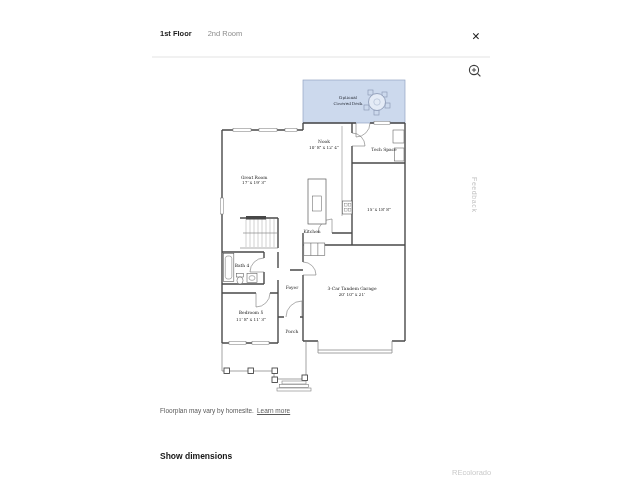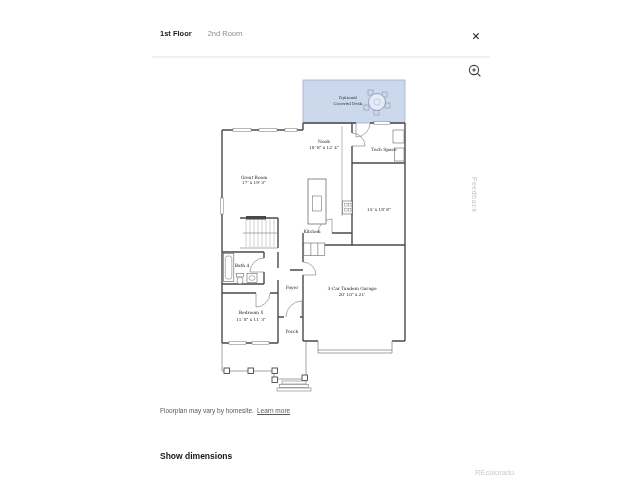--- a/index.html
+++ b/index.html
@@ -16,21 +16,21 @@
   .plan-wrap{position:absolute;left:210px;top:75px;width:210px;height:320px;}
   .plab{font-family:"DejaVu Serif",serif;font-size:4.4px;fill:#242424;text-anchor:middle;}
   .pdim{font-family:"DejaVu Serif",serif;font-size:4.2px;fill:#242424;text-anchor:middle;}
   .deck-lab{font-family:"DejaVu Serif",serif;font-size:4.1px;fill:#2a2f3a;text-anchor:middle;}
   .disclaimer{position:absolute;left:160px;top:407px;font-size:6.5px;color:#5a5a5a;}
   .learn-more{text-decoration:underline;margin-left:3px;color:#5a5a5a;cursor:pointer;}
   .show-dim{position:absolute;left:160px;top:451px;font-size:8.5px;font-weight:700;
             color:#161616;cursor:pointer;}
   .feedback{position:absolute;left:471px;top:177px;writing-mode:vertical-rl;
             font-size:7px;color:#c3c3c3;letter-spacing:0.6px;cursor:pointer;}
-  .watermark{position:absolute;left:475px;top:468px;font-size:7.5px;color:#cacaca;text-align:center;}
+  .watermark{position:absolute;left:452px;top:468px;font-size:7.5px;color:#cacaca;text-align:center;}
 </style>
 </head>
 <body>
 
 <div class="stage">
 
   <div class="tabbar">
     <div class="tab active">1st Floor</div>
     <div class="tab">2nd Room</div>
   </div>

